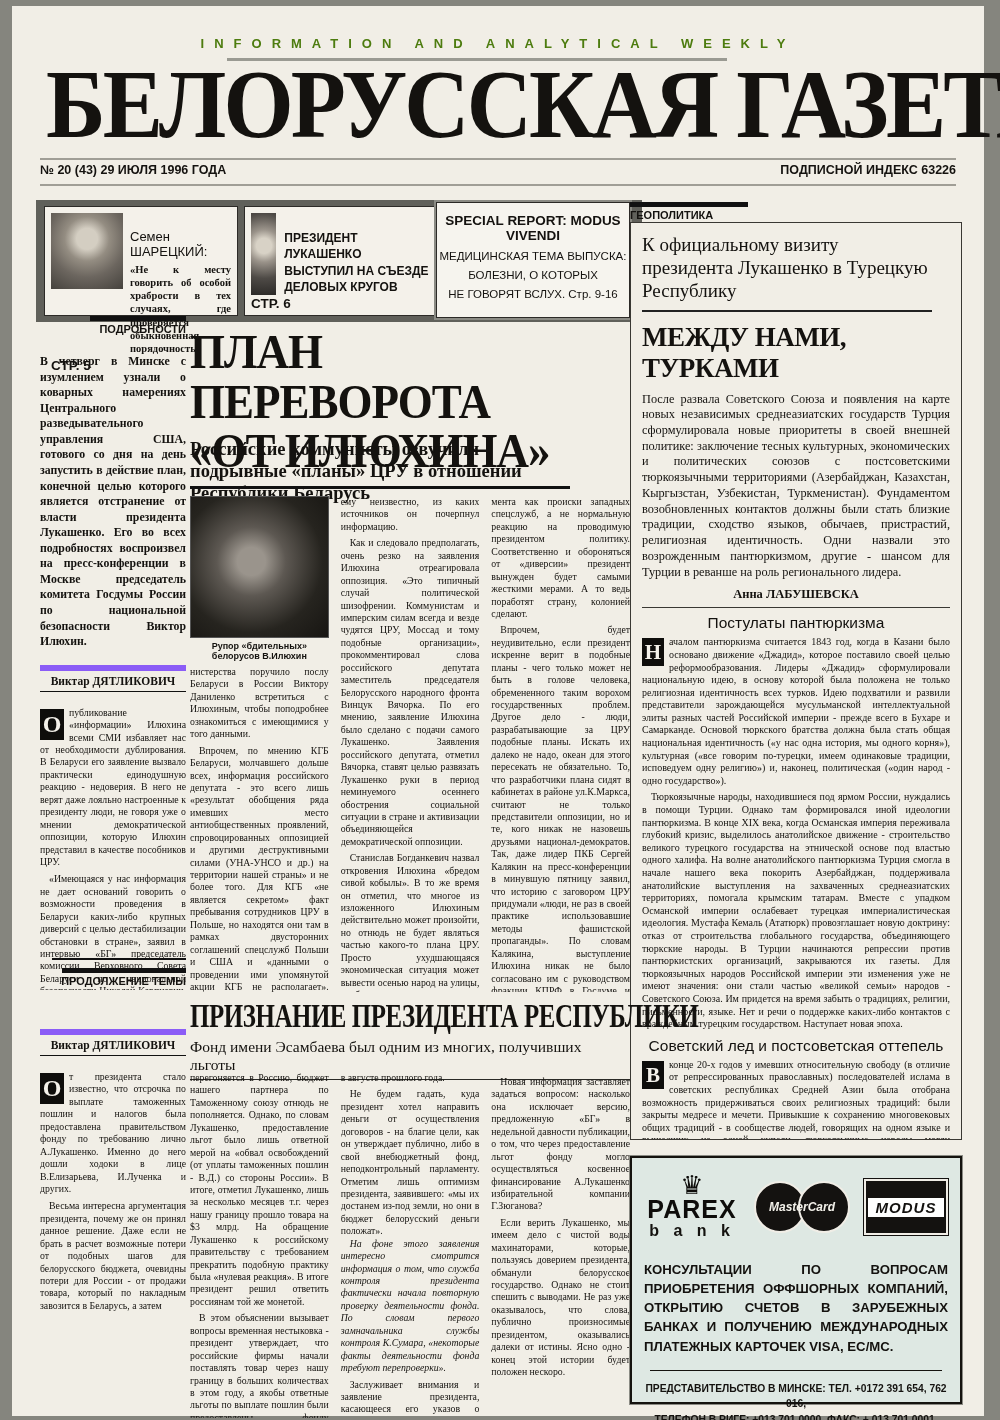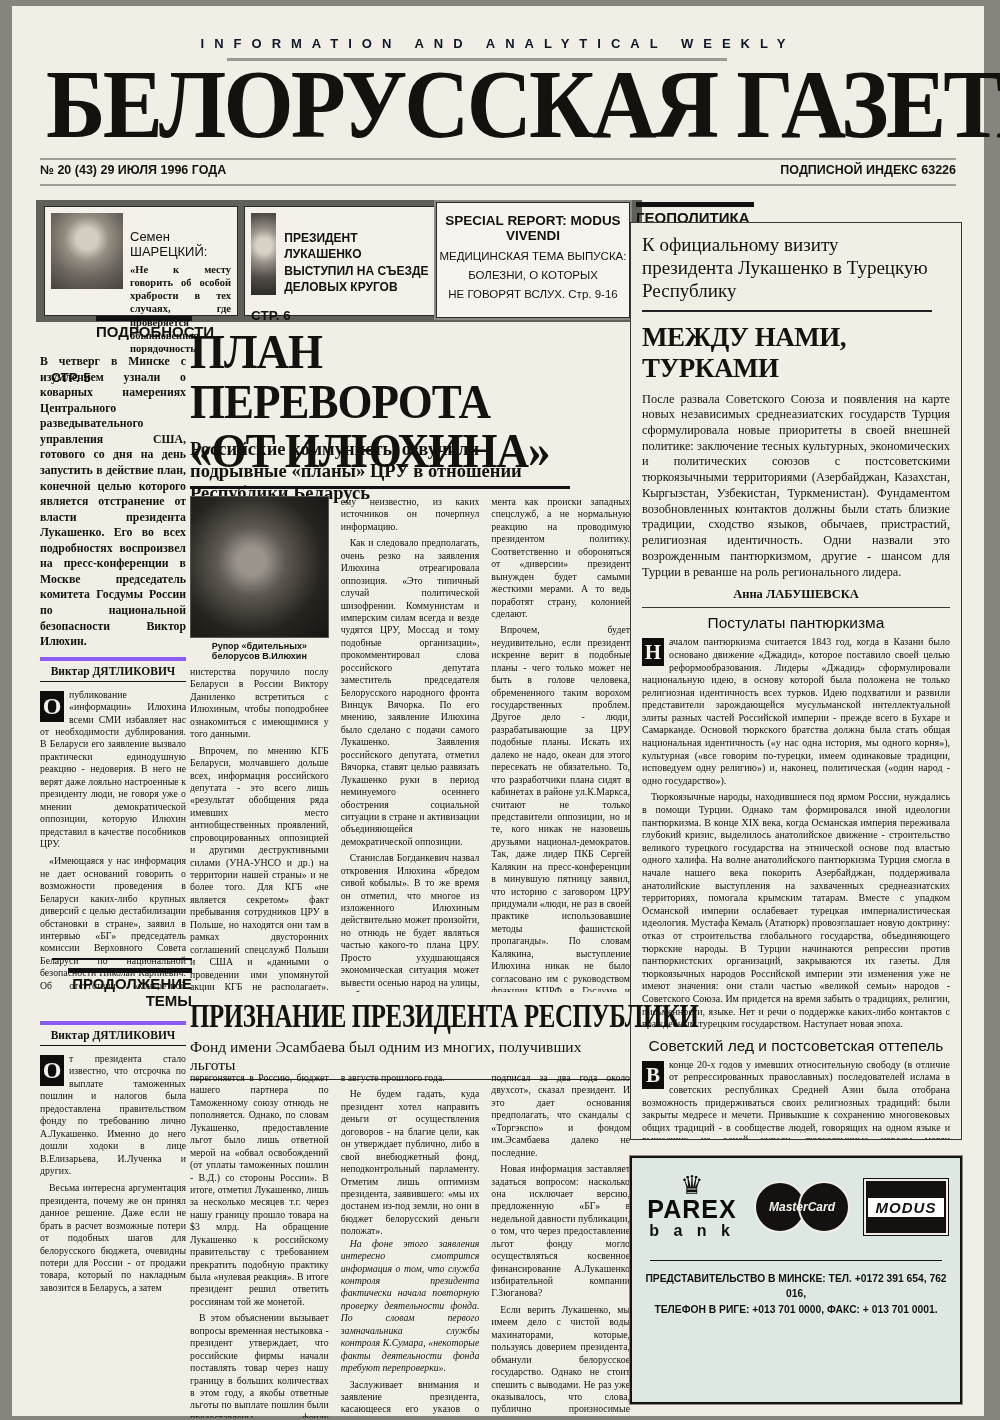--- a/index.html
+++ b/index.html
@@ -3,67 +3,67 @@
 <meta charset="utf-8">
 <style>
   html,body{margin:0;padding:0;}
   body{width:1000px;height:1420px;position:relative;background:#85857e;overflow:hidden;
        font-family:"Liberation Serif","DejaVu Serif",serif;color:#14120f;}
   .page{position:absolute;left:12px;top:6px;width:972px;height:1410px;background:#f1eee6;}
   .abs{position:absolute;}
 
   
   .tagline{top:30px;left:0;width:100%;text-align:center;font-family:"Liberation Sans",sans-serif;
-           font-size:13px;font-weight:bold;letter-spacing:10px;color:#0f172a;}
+           font-size:13px;font-weight:bold;letter-spacing:10px;color:#4d7c0f;}
   .tagline-rule{top:52px;left:215px;width:500px;height:3px;background:#9a9a92;}
   .masthead{top:48px;left:0;width:100%;text-align:center;font-weight:bold;font-size:97px;line-height:1.05;
             letter-spacing:-3px;transform:scaleX(.93);transform-origin:center;white-space:nowrap;}
   .issue-rule{left:28px;width:916px;height:2px;background:#a09e96;}
   .issue-row{top:157px;left:28px;width:916px;font-family:"Liberation Sans",sans-serif;
              font-size:12.5px;font-weight:bold;}
   .issue-row .right{float:right;}
 
   
   .band{top:194px;left:24px;width:606px;height:122px;background:#60605a;}
   .tbox{background:#f4f1ea;border:1px solid #2c2a27;}
   .tbox1{top:200px;left:32px;width:192px;height:108px;}
   .tbox2{top:200px;left:232px;width:192px;height:108px;}
   .tbox3{top:196px;left:424px;width:192px;height:114px;border:3px solid #17151 3;box-shadow:0 0 0 2px #8b8b84;background:#f6f4ee;}
   .tphoto{width:72px;height:76px;}
   .ph1{background:radial-gradient(circle at 50% 34%,#d4cec2 0 17%,#948d82 36%,#6c665f 62%,#45423d 100%);}
   .ph2{background:radial-gradient(circle at 52% 40%,#d8d2c6 0 15%,#9a938a 32%,#4e4a46 64%,#2b2927 100%);}
   .tname{font-family:"Liberation Sans",sans-serif;font-size:13px;margin-bottom:4px;margin-top:16px;}
   .tquote{font-size:10.5px;font-weight:bold;line-height:1.25;text-align:justify;}
-  .tpage{font-family:"Liberation Sans",sans-serif;font-size:13.5px;font-weight:bold;margin-top:12px;}
+  .tpage{font-family:"Liberation Sans",sans-serif;font-size:13.5px;font-weight:bold;}
   .t2text{font-family:"Liberation Sans",sans-serif;font-size:12px;font-weight:bold;line-height:1.35;}
   .sr1{font-family:"Liberation Sans",sans-serif;font-size:13.5px;font-weight:bold;text-align:center;margin-top:10px;}
   .srl{font-family:"Liberation Sans",sans-serif;font-size:11.5px;text-align:center;margin-top:7px;}
 
   
-  .seclabel{font-family:"Liberation Sans",sans-serif;font-size:15px;font-weight:bold;padding-left:6px;}
+  .seclabel{font-family:"Liberation Sans",sans-serif;font-size:11px;font-weight:bold;}
   .seclabel .bar{height:5px;background:#111;margin-bottom:2px;}
 
   
   .geo-box{top:216px;left:618px;width:332px;height:918px;border:1px solid #3a3833;background:#f1eee6;padding:10px 11px;box-sizing:border-box;overflow:hidden;}
   .kicker{font-size:19px;line-height:1.22;padding-bottom:7px;border-bottom:2px solid #222;width:94%;}
   .geo-head{font-size:27px;font-weight:bold;letter-spacing:-.5px;margin:10px 0 8px;}
   .geo-intro{font-size:12.3px;line-height:1.28;text-align:justify;font-weight:500;}
   .geo-byline{text-align:center;font-weight:bold;font-size:12.5px;margin:7px 0 5px;padding-bottom:5px;border-bottom:1px solid #3a3833;}
   .geo-sub{font-family:"Liberation Sans",sans-serif;font-size:15.5px;margin:6px 0 4px;text-align:center;}
   .gbody{font-size:10px;line-height:1.26;text-align:justify;}
 
   
   .dropcap{float:left;width:24px;height:31px;background:#0e0d0b;color:#f4f1ea;font-weight:bold;
            font-size:24px;line-height:31px;text-align:center;margin:2px 5px 0 0;}
 
   
   .leftcol{left:28px;width:146px;overflow:hidden;}
   .lintro{font-size:11.8px;font-weight:bold;line-height:1.32;text-align:justify;}
-  .byline{text-align:center;font-weight:bold;font-size:11.5px;border-top:4px solid #8b5cf6;border-bottom:1px solid #111;
-          padding:4px 0;margin:7px 0;}
+  .byline{text-align:center;font-weight:bold;font-size:11.5px;border-top:6px solid #8b5cf6;border-bottom:1px solid #111;
+          padding:4px 0;margin:15px 0;}
   .body{font-size:9.8px;line-height:1.27;text-align:justify;}
   .ind{text-indent:9px;margin:0;}
   .noind{text-indent:0;margin:0;}
 
   
   .main-head{top:322px;left:178px;width:400px;font-weight:bold;font-size:45px;line-height:1.02;
              letter-spacing:-1px;transform:scaleY(1.08);transform-origin:top left;}
   .main-sub{top:432px;left:178px;width:386px;font-weight:bold;font-size:18.5px;line-height:1.2;}
   .main-rule{top:480px;left:178px;width:380px;height:3px;background:#111;}
   .cols{display:flex;gap:12px;}
@@ -217,21 +217,20 @@
       <p class="body noind">перегоняется в Россию, бюджет нашего партнера по Таможенному союзу отнюдь не пополняется. Однако, по словам Лукашенко, предоставление льгот было лишь ответной мерой на «обвал освобождений (от уплаты таможенных пошлин - В.Д.) со стороны России». В итоге, отметил Лукашенко, лишь за несколько месяцев т.г. через нашу границу прошло товара на $3 млрд. На обращение Лукашенко к российскому правительству с требованием прекратить подобную практику была «нулевая реакция». В итоге президент решил ответить россиянам той же монетой.</p>
       <p class="body ind" style="margin-top:4px;">В этом объяснении вызывает вопросы временная нестыковка - президент утверждает, что российские фирмы начали поставлять товар через нашу границу в больших количествах в этом году, а якобы ответные льготы по выплате пошлин были предоставлены фонду им.Эсамбаева</p>
     </div>
     <div class="col" style="width:139px;height:346px;">
       <p class="body noind">в августе прошлого года.</p>
       <p class="body ind" style="margin-top:4px;">Не будем гадать, куда президент хотел направить деньги от осуществления договоров - на благие цели, как он утверждает публично, либо в свой внебюджетный фонд, неподконтрольный парламенту. Отметим лишь оптимизм президента, заявившего: «мы их достанем из-под земли, но они в бюджет белорусский деньги положат».</p>
       <p class="body ind" style="font-style:italic;">На фоне этого заявления интересно смотрится информация о том, что служба контроля президента фактически начала повторную проверку деятельности фонда. По словам первого замначальника службы контроля К.Сумара, «некоторые факты деятельности фонда требуют перепроверки».</p>
       <p class="body ind" style="margin-top:4px;">Заслуживает внимания и заявление президента, касающееся его указов о предоставлении льгот по таможенным платежам. «Вообще я их</p>
     </div>
     <div class="col" style="width:139px;height:346px;">
-      <p class="body noind">подписал за два года около двухсот», сказал президент. И это дает основания предполагать, что скандалы с «Торгэкспо» и фондом им.Эсамбаева далеко не последние.</p>
       <p class="body ind" style="margin-top:4px;">Новая информация заставляет задаться вопросом: насколько она исключает версию, предложенную «БГ» в недельной давности публикации, о том, что через предоставление льгот фонду могло осуществляться косвенное финансирование А.Лукашенко избирательной компании Г.Зюганова?</p>
       <p class="body ind" style="margin-top:4px;">Если верить Лукашенко, мы имеем дело с чистой воды махинаторами, которые, пользуясь доверием президента, обманули белорусское государство. Однако не стоит спешить с выводами. Не раз уже оказывалось, что слова, публично произносимые президентом, оказывались далеки от истины. Ясно одно - конец этой истории будет положен нескоро.</p>
     </div>
   </div>
 
   <div class="abs ad">
     <div class="ad-logos">
       <div class="parex">
         <div class="crown">♛</div>
         <div class="parex-name">PAREX</div>
@@ -239,20 +238,21 @@
       </div>
       <div class="mc">
         <div class="c1"></div>
           <div class="c2"></div>
         <div class="mclabel">MasterCard</div>
       </div>
       <div class="visa">
         <span>MODUS</span>
       </div>
     </div>
+    <div class="ad-body">КОНСУЛЬТАЦИИ  ПО ВОПРОСАМ ПРИОБРЕТЕНИЯ ОФФШОРНЫХ  КОМПАНИЙ, ОТКРЫТИЮ СЧЕТОВ В ЗАРУБЕЖНЫХ БАНКАХ И ПОЛУЧЕНИЮ МЕЖДУНАРОДНЫХ ПЛАТЕЖНЫХ КАРТОЧЕК VISA, ЕС/МС.</div>
     <div class="ad-rule"></div>
     <div class="ad-contacts">
       <div>ПРЕДСТАВИТЕЛЬСТВО В МИНСКЕ:  ТЕЛ. +0172 391 654, 762 016,</div>
       <div>ТЕЛЕФОН В РИГЕ: +013  701 0000,   ФАКС:  + 013 701 0001.</div>
     </div>
   </div>
 
 </div>
 
 </body></html>

